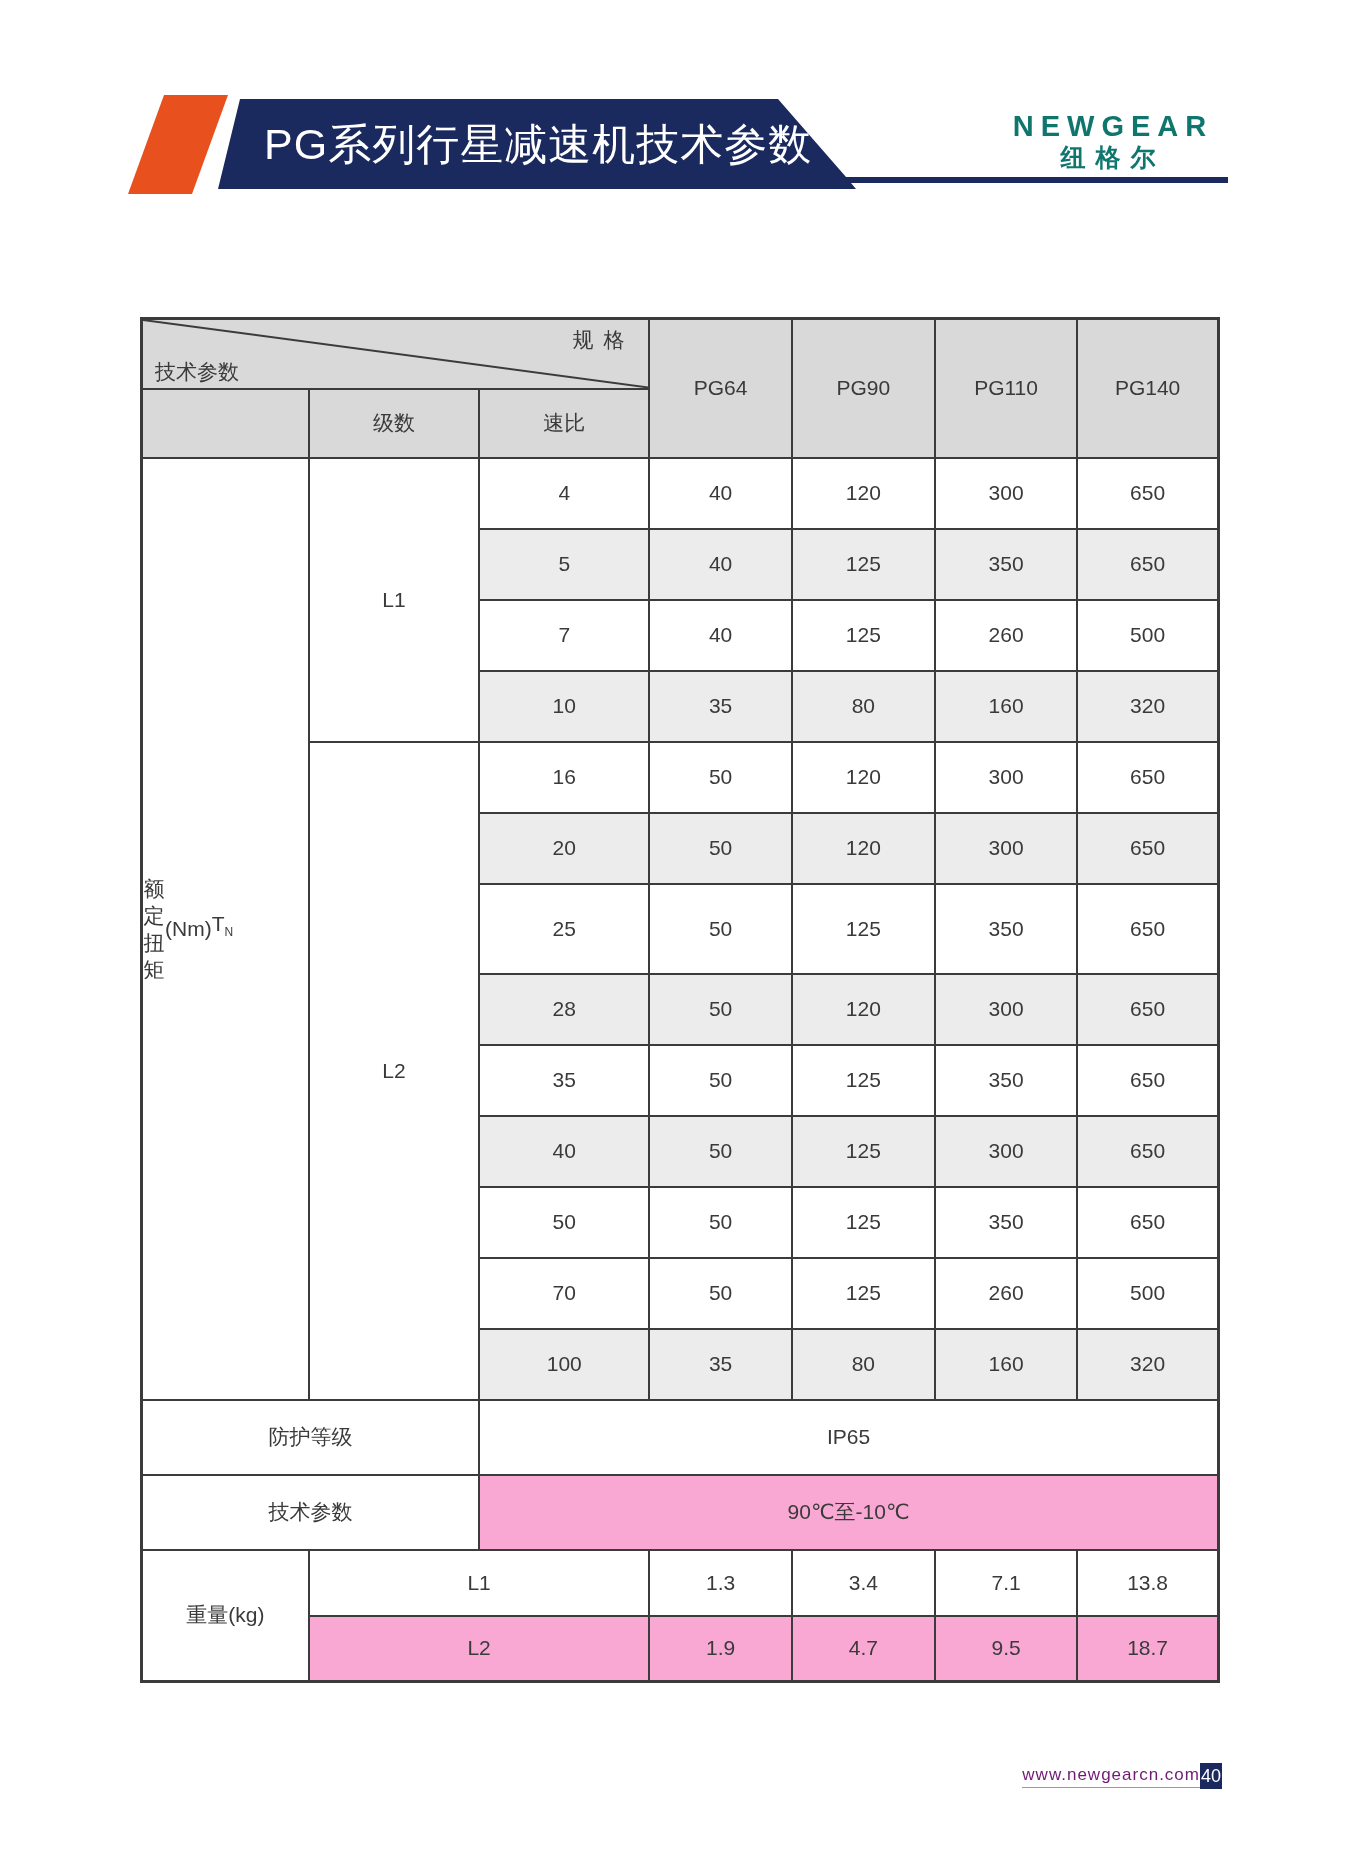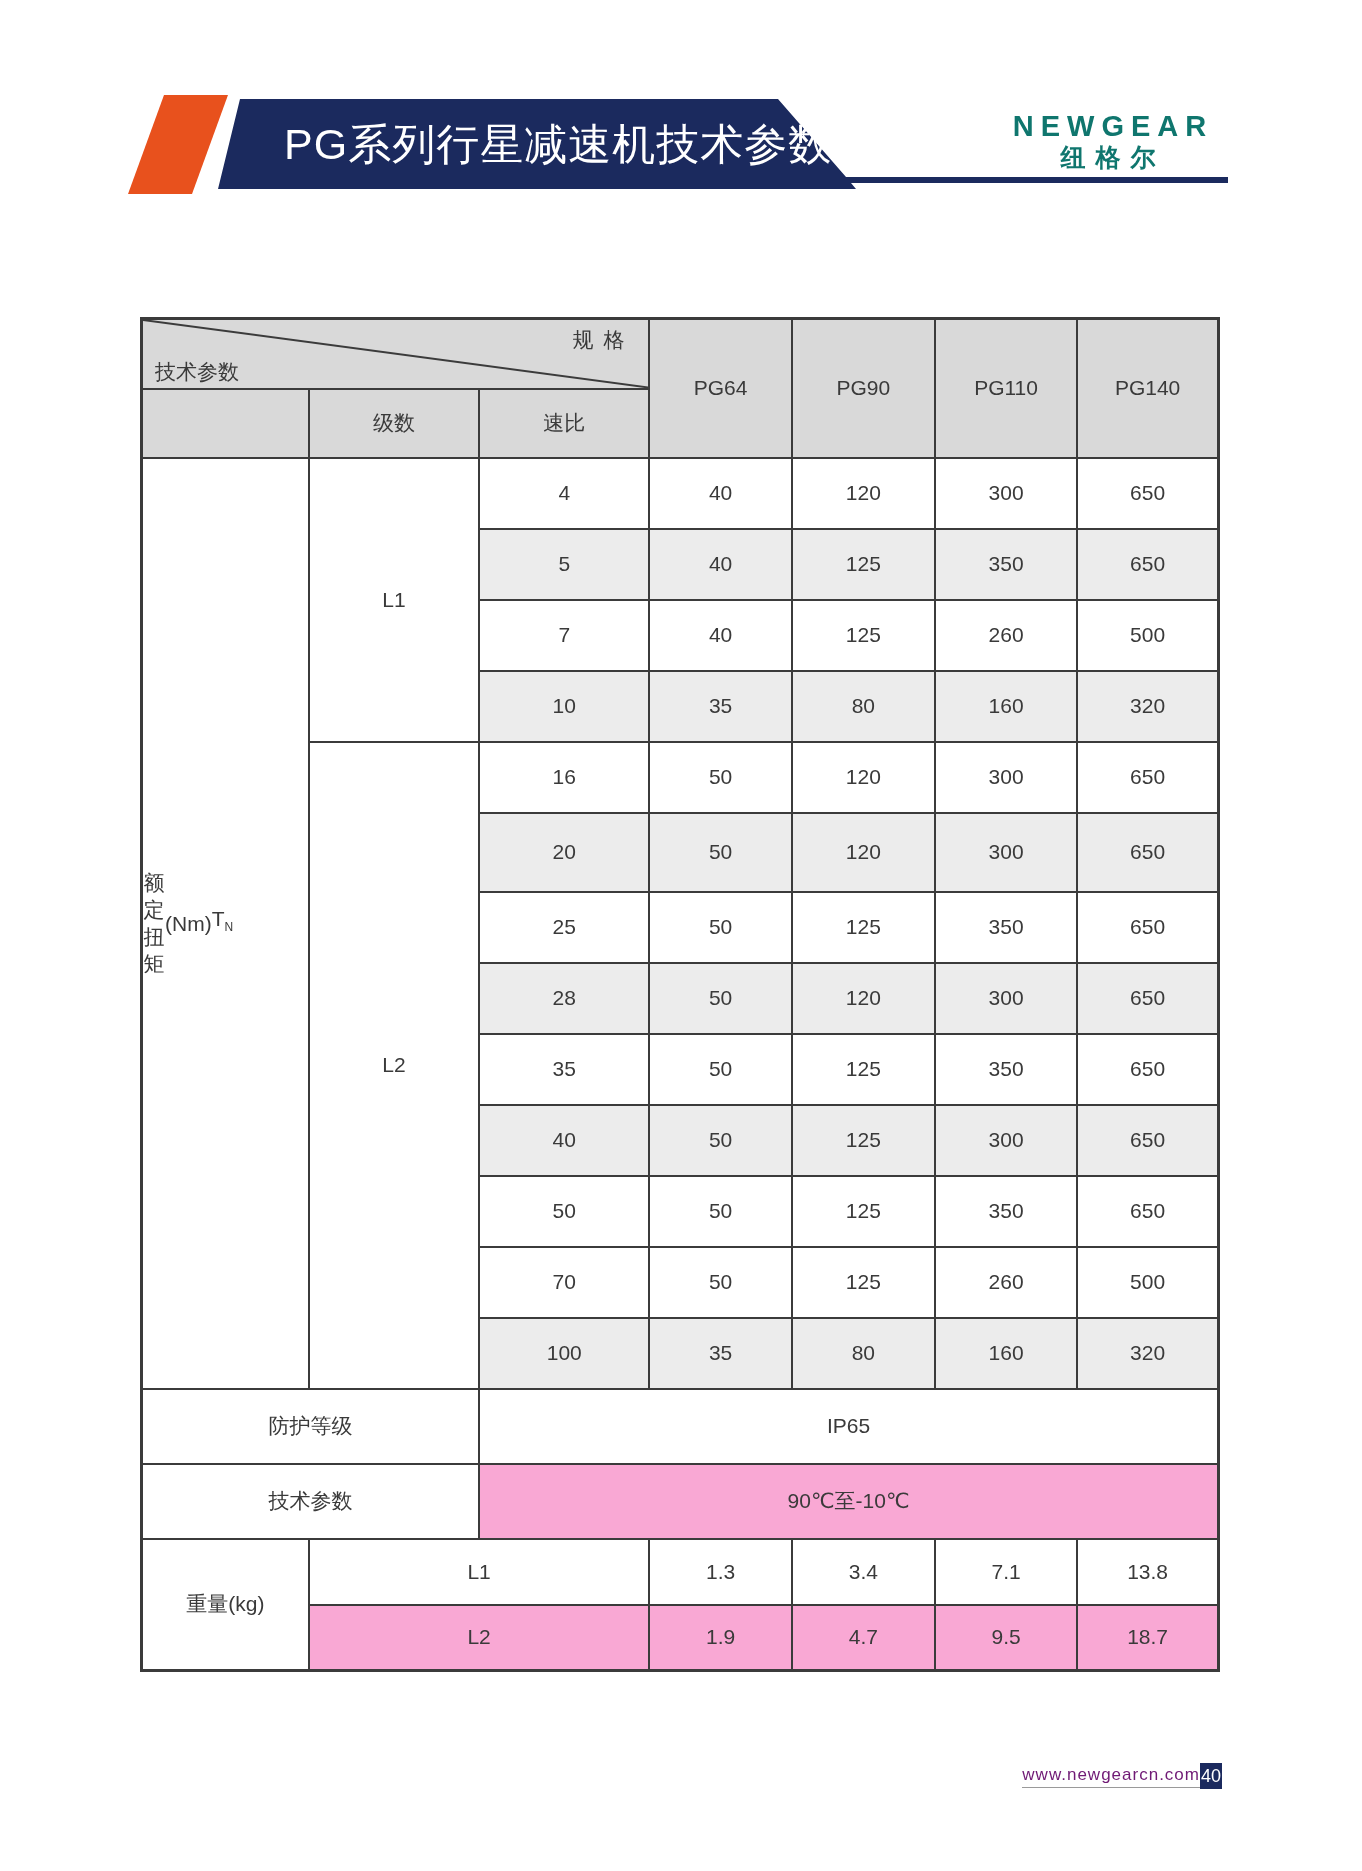--- a/index.html
+++ b/index.html
@@ -14,21 +14,21 @@
     background:#e8511d;
     clip-path:polygon(38px 0, 102px 0, 66px 100%, 2px 100%);
   }
   .navy-banner {
     position:absolute; left:218px; top:99px; width:1010px; height:90px;
     background:#1b2a5e;
     clip-path:polygon(22px 0, 560px 0, 628px 78px, 1010px 78px, 1010px 84px, 633px 84px, 638px 90px, 0 90px);
   }
   .banner-title {
     position:absolute; left:264px; top:99px; height:90px; line-height:90px;
-    color:#ffffff; font-size:43px; font-weight:500; letter-spacing:1px; white-space:nowrap;margin-left:20px;
+    color:#ffffff; font-size:43px; font-weight:500; letter-spacing:1px; white-space:nowrap;
   }
   .logo { position:absolute; left:1004px; top:110px; width:218px; text-align:center; color:#0f766e; }
   .logo-en { font-size:29px; font-weight:bold; letter-spacing:7px; line-height:32px; white-space:nowrap; }
   .logo-cn { font-size:25px; font-weight:bold; letter-spacing:10px; line-height:30px; white-space:nowrap; }
 
   
   table.spec {
     position:absolute; left:140px; top:317px; width:1080px;
     border-collapse:collapse; table-layout:fixed;
     border:3px solid #3b3b3b;
@@ -146,28 +146,28 @@
       <td class="d">320</td>
     </tr>
     <tr style="height:71px">
       <td rowspan="9" class="wh">L2</td>
       <td class="d">16</td>
       <td class="d">50</td>
       <td class="d">120</td>
       <td class="d">300</td>
       <td class="d">650</td>
     </tr>
-    <tr style="height:79px" class="alt">
+    <tr style="height:71px" class="alt">
       <td class="d">20</td>
       <td class="d">50</td>
       <td class="d">120</td>
       <td class="d">300</td>
       <td class="d">650</td>
     </tr>
-    <tr style="height:71px">
+    <tr style="height:90px">
       <td class="d">25</td>
       <td class="d">50</td>
       <td class="d">125</td>
       <td class="d">350</td>
       <td class="d">650</td>
     </tr>
     <tr style="height:71px" class="alt">
       <td class="d">28</td>
       <td class="d">50</td>
       <td class="d">120</td>

